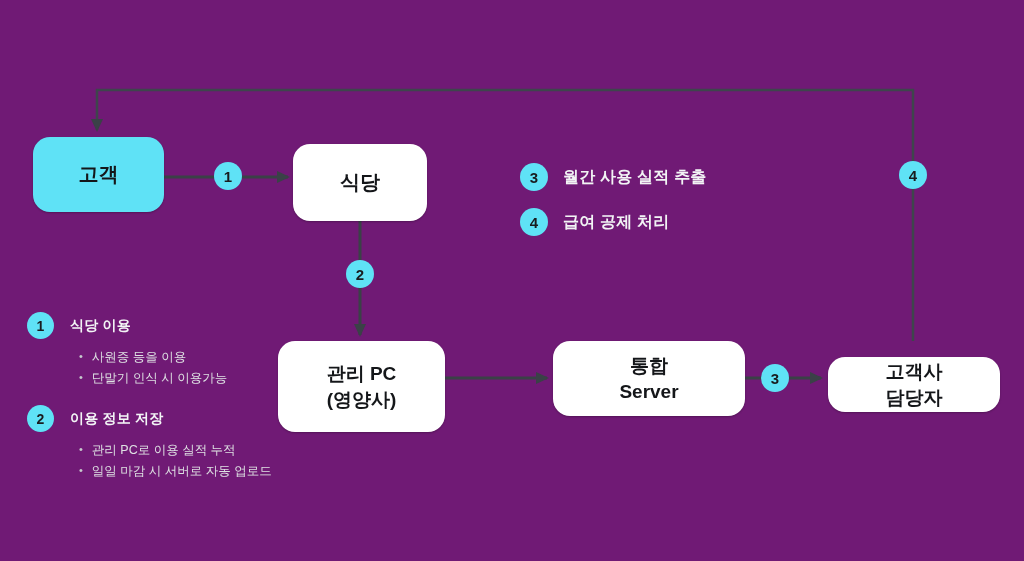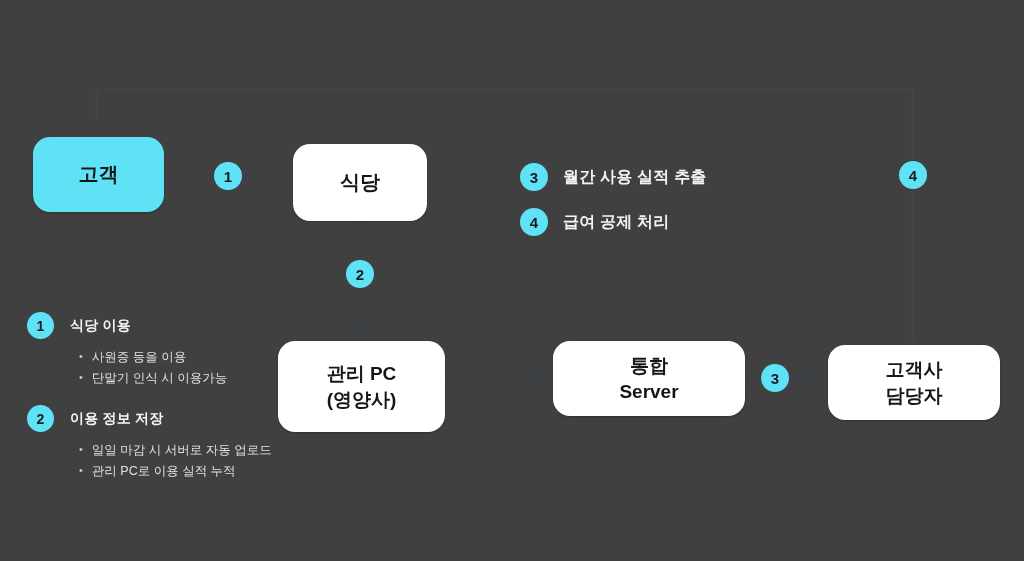--- a/index.html
+++ b/index.html
@@ -1,19 +1,19 @@
 <!DOCTYPE html>
 <html><head>
 <meta charset="utf-8">
 <style>
   html,body{margin:0;padding:0;background:#181c1f;}
   .canvas{
     position:relative;
     width:1024px;height:561px;
-    background:#404040;
+    background:#701a75;
     font-family:"Liberation Sans","DejaVu Sans",sans-serif;
     overflow:hidden;
   }
   .connectors{position:absolute;left:0;top:0;width:1024px;height:561px;}
   .node{
     position:absolute;
     display:flex;align-items:center;justify-content:center;
     text-align:center;
     background:#FFFFFF;
     border-radius:17px;
@@ -99,21 +99,21 @@
   <div class="node two-line" style="left:278px;top:341px;width:167px;height:91px;">
     <span>관리 PC
 (영양사)</span>
   </div>
 
   <div class="node two-line" style="left:553px;top:341px;width:192px;height:75px;">
     <span>통합
 Server</span>
   </div>
 
-  <div class="node two-line" style="left:828px;top:345px;width:172px;height:75px;">
+  <div class="node two-line" style="left:828px;top:357px;width:172px;height:55px;">
     <span>고객사
 담당자</span>
   </div>
 
   <div class="badge" style="left:214px;top:162px;">1</div>
   <div class="badge" style="left:346px;top:260px;">2</div>
   <div class="badge" style="left:761px;top:364px;">3</div>
   <div class="badge" style="left:899px;top:161px;">4</div>
 
   <div class="legend-row" style="left:520px;top:163px;">
@@ -135,18 +135,18 @@
       <div class="note-bullet">단말기 인식 시 이용가능</div>
     </div>
   </div>
 
   <div class="note-group" style="left:27px;top:405px;">
     <div class="note-head">
       <div class="badge-inline">2</div>
       <div class="note-title">이용 정보 저장</div>
     </div>
     <div class="note-bullets">
+      <div class="note-bullet">관리 PC로 이용 실적 누적</div>
       <div class="note-bullet">일일 마감 시 서버로 자동 업로드</div>
-      <div class="note-bullet">관리 PC로 이용 실적 누적</div>
     </div>
   </div>
 
 </div>
 
 </body></html>

